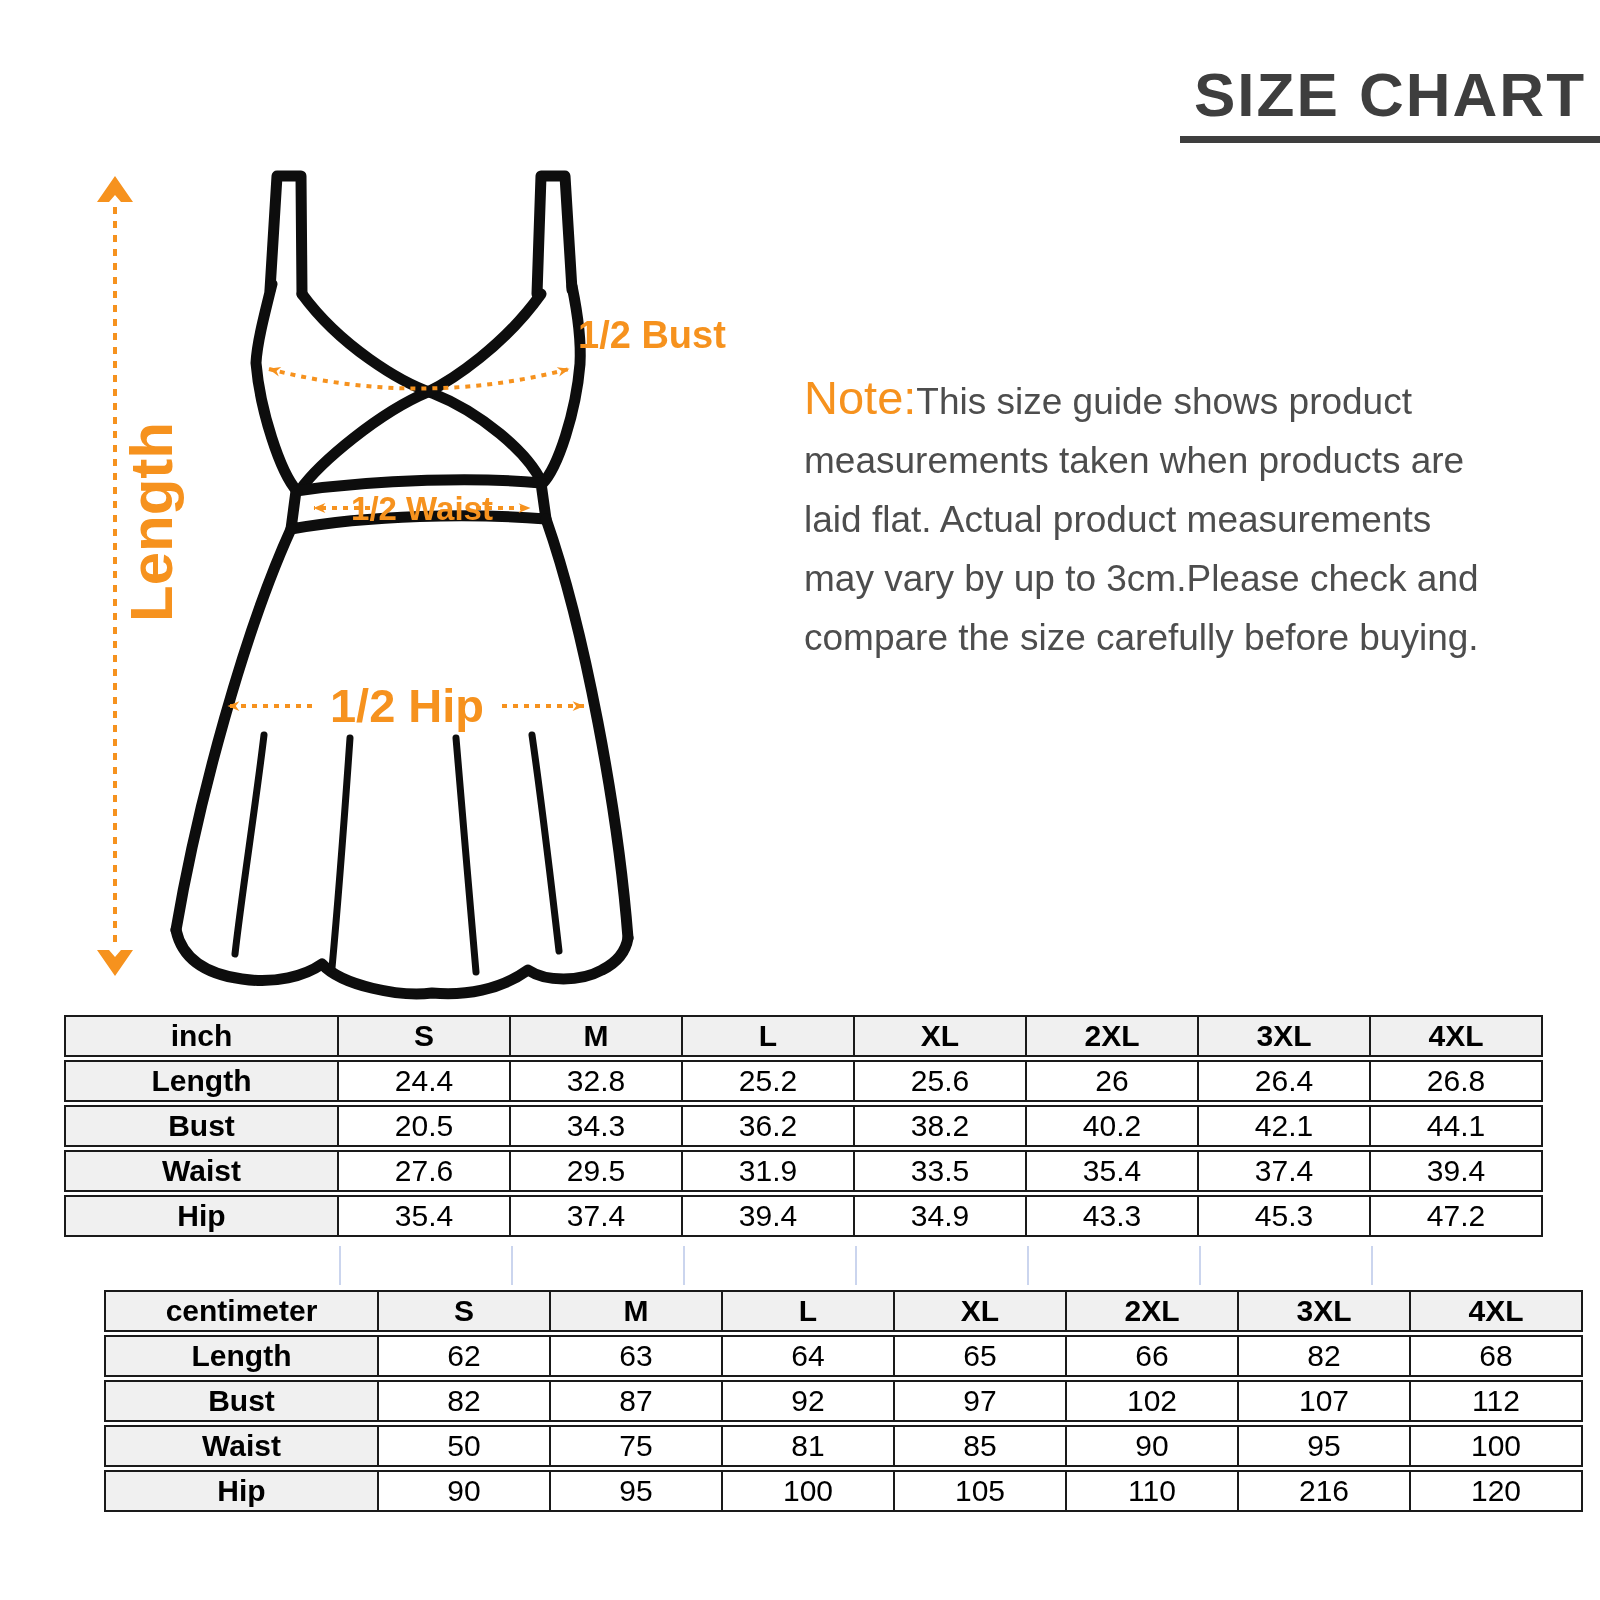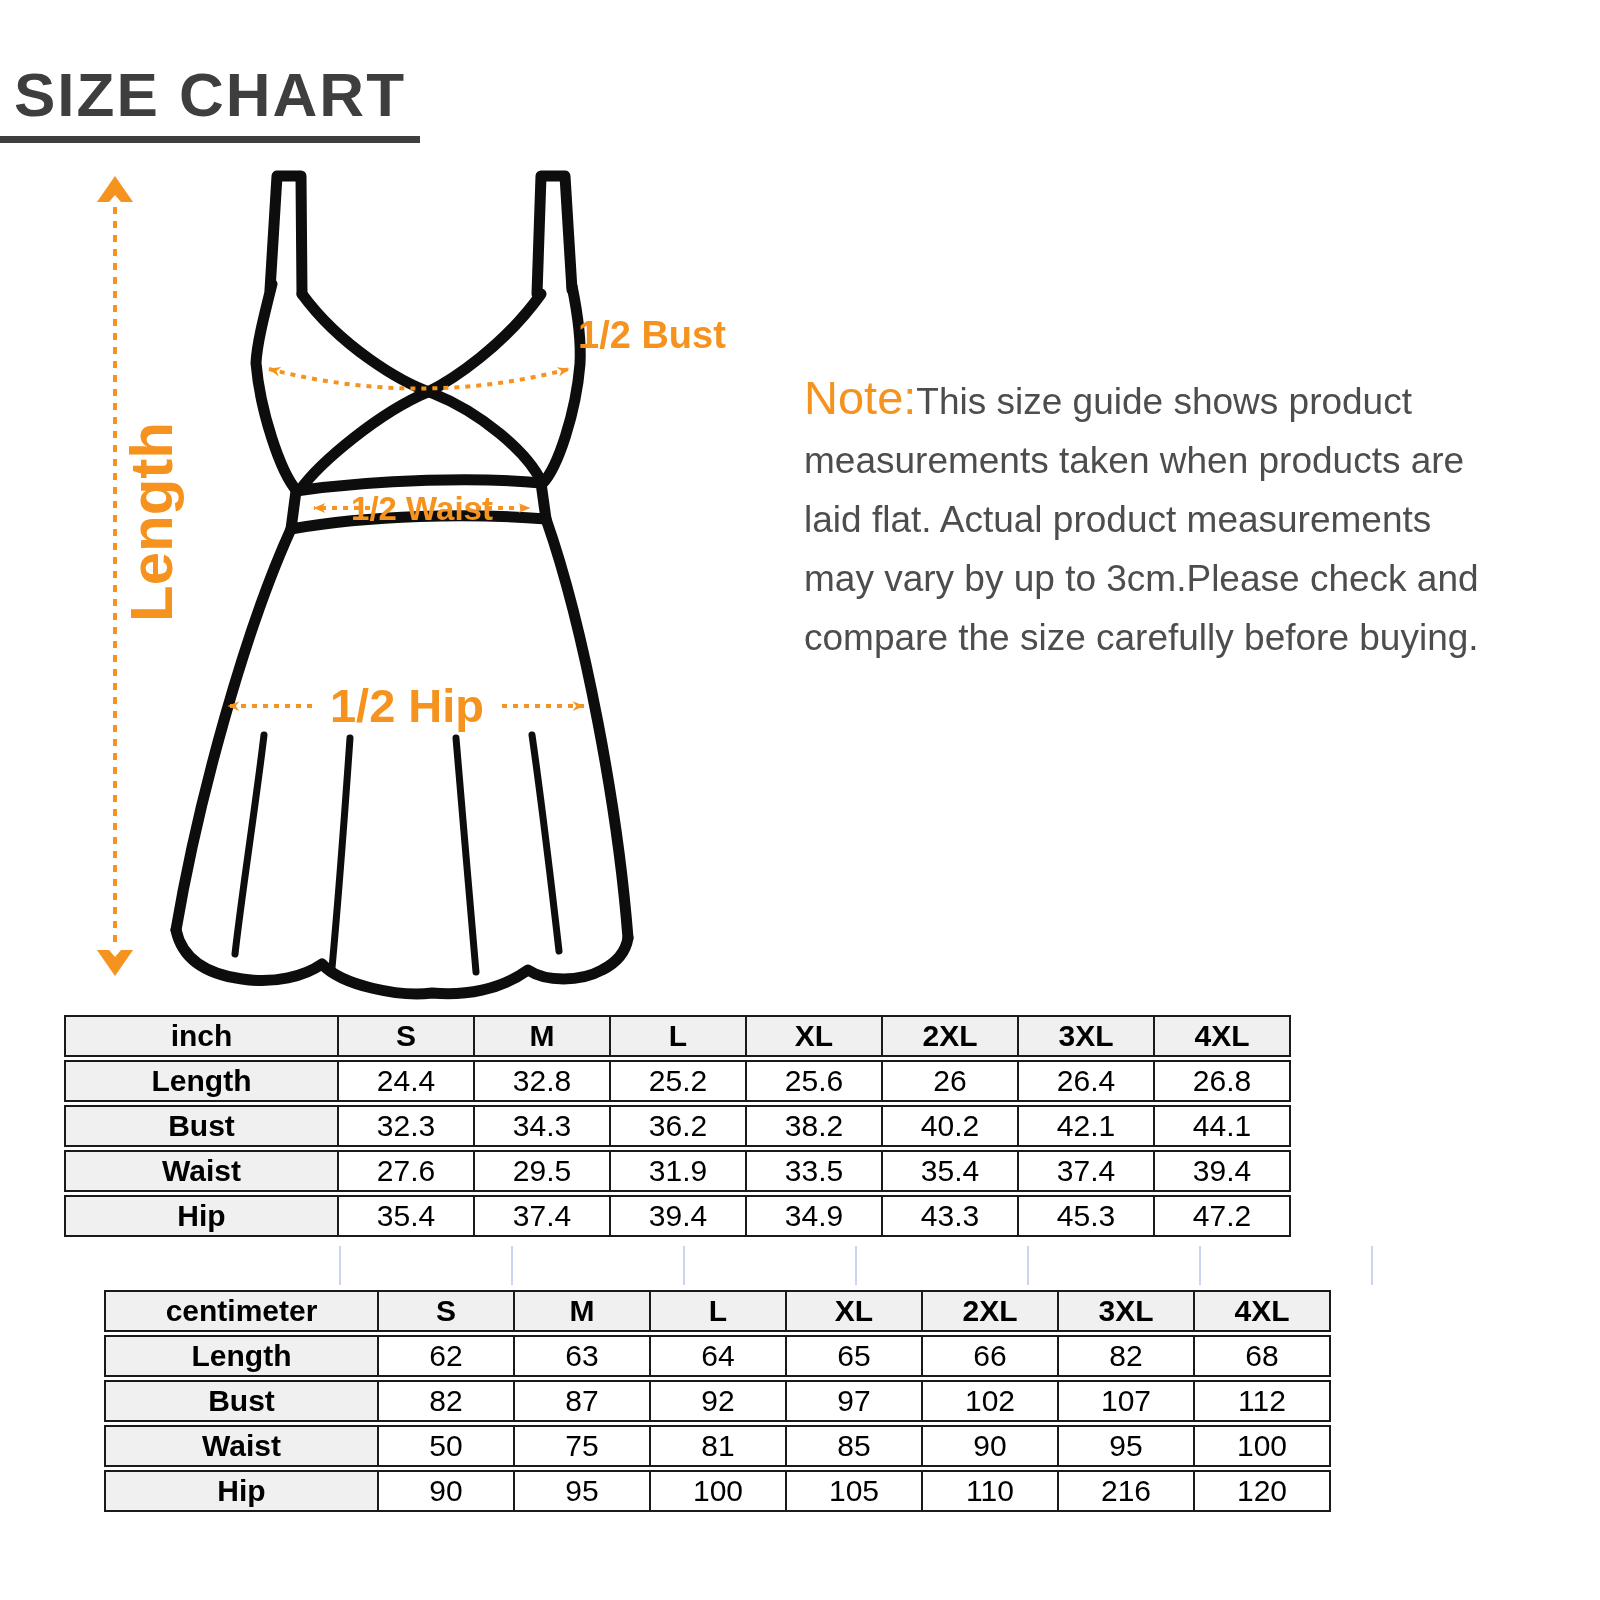--- a/index.html
+++ b/index.html
@@ -1,34 +1,34 @@
 <!DOCTYPE html>
 <html><head>
 <meta charset="utf-8">
 <style>
   html,body{margin:0;padding:0;background:#fff;}
   .canvas{position:relative;width:1600px;height:1600px;background:#ffffff;overflow:hidden;
           font-family:"Liberation Sans",sans-serif;}
 
   
-  .page-title{position:absolute;top:62px;left:0;right:0;text-align:left;margin:0;}
+  .page-title{position:absolute;top:62px;left:0;right:0;text-align:right;margin:0;}
   .page-title span{display:inline-block;font-size:62px;font-weight:bold;letter-spacing:2px;
     color:#3E3E3E;border-bottom:7px solid #3E3E3E;padding:0 14px 7px;line-height:1.08;}
 
   
   .note{position:absolute;left:804px;top:331px;width:736px;font-size:37px;line-height:59px;
         color:#4D4D4D;white-space:pre-line;}
   .note .note-label{font-size:47px;color:#F6921E;}
 
   
   .dress-svg{position:absolute;left:80px;top:150px;}
 
   
   table.size-table{position:absolute;left:64px;border-collapse:separate;border-spacing:0 3px;
-    table-layout:fixed;width:1227px;}
+    table-layout:fixed;width:1479px;}
   #inch-table{top:1012px;}
   #cm-table{top:1287px;margin-left:40px;}
   .size-table th,.size-table td{height:38px;padding:0;text-align:center;vertical-align:middle;
     font-size:30px;border-top:2px solid #1A1A1A;border-bottom:2px solid #1A1A1A;
     border-right:2px solid #1A1A1A;overflow:hidden;}
   .size-table th:first-child,.size-table td:first-child{border-left:2px solid #1A1A1A;}
   .size-table th{background:#F0F0F0;font-weight:bold;color:#000;}
   .size-table td{background:#ffffff;font-weight:normal;color:#000;}
   .size-table td.label{background:#F0F0F0;font-weight:bold;}
   .size-table col.c-label{width:275px;}
@@ -126,21 +126,21 @@
           <td>24.4</td>
           <td>32.8</td>
           <td>25.2</td>
           <td>25.6</td>
           <td>26</td>
           <td>26.4</td>
           <td>26.8</td>
         </tr>
         <tr>
           <td class="label">Bust</td>
-          <td>32.3</td>
+          <td>20.5</td>
           <td>34.3</td>
           <td>36.2</td>
           <td>38.2</td>
           <td>40.2</td>
           <td>42.1</td>
           <td>44.1</td>
         </tr>
         <tr>
           <td class="label">Waist</td>
           <td>27.6</td>

